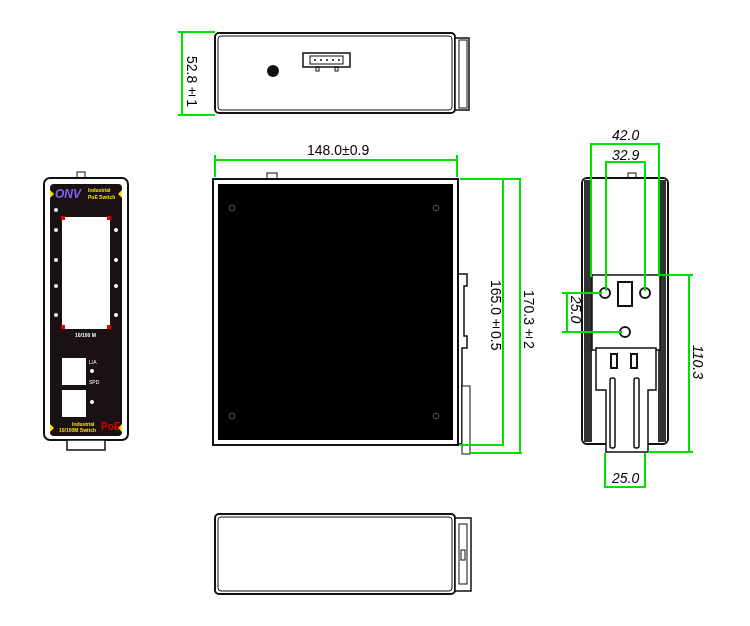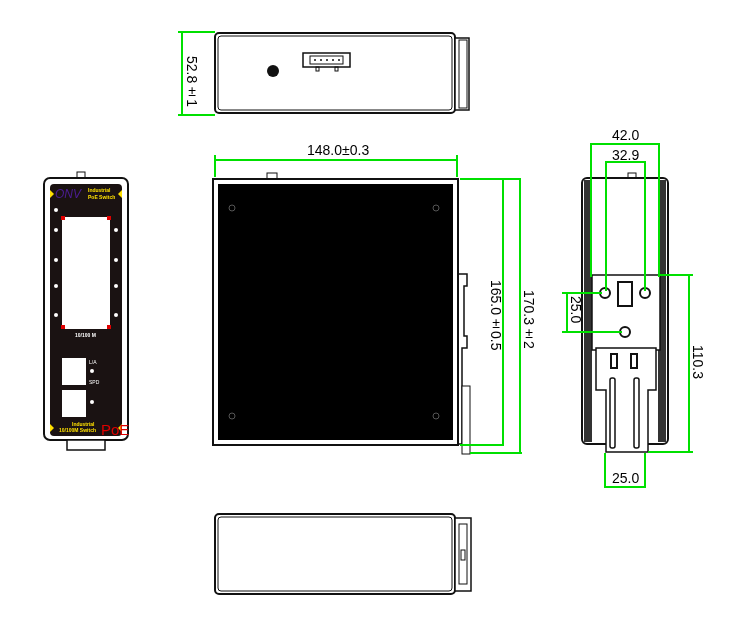--- a/index.html
+++ b/index.html
@@ -63,57 +63,57 @@
     <circle cx="50" cy="201" r="2" fill="#fff"></circle>
     <circle cx="50" cy="232" r="2" fill="#fff"></circle>
 
     <polygon points="8,20 12,24 8,28" fill="#ffe000"></polygon>
     <polygon points="80,20 76,24 80,28" fill="#ffe000"></polygon>
     <polygon points="8,254 12,258 8,262" fill="#ffe000"></polygon>
     <polygon points="80,254 76,258 80,262" fill="#ffe000"></polygon>
 
     <rect x="25" y="270" width="38" height="10" fill="#fff" stroke="#111" stroke-width="1.5"></rect>
   </svg>
-  <div class="abs" style="left:13px;top:17px;color:#4c1d95;font-weight:normal;font-size:12px;font-style:italic;">ONV</div>
+  <div class="abs" style="left:13px;top:17px;color:#8b5cf6;font-weight:bold;font-size:12px;font-style:italic;">ONV</div>
   <div class="abs" style="left:46px;top:17px;color:#ffe000;font-size:5px;font-weight:bold;">Industrial</div>
   <div class="abs" style="left:46px;top:24px;color:#ffe000;font-size:5px;font-weight:bold;">PoE Switch</div>
   <div class="abs" style="left:33px;top:162px;color:#fff;font-size:5px;font-weight:bold;">10/100 M</div>
   <div class="abs" style="left:47px;top:189px;color:#fff;font-size:5px;">L/A</div>
   <div class="abs" style="left:47px;top:209px;color:#fff;font-size:5px;">SPD</div>
   <div class="abs" style="left:30px;top:251px;color:#ffe000;font-size:5px;font-weight:bold;">Industrial</div>
   <div class="abs" style="left:17px;top:257px;color:#ffe000;font-size:5px;font-weight:bold;">10/100M Switch</div>
-  <div class="abs" style="left:59px;top:251px;color:#e00000;font-size:15px;font-weight:normal;">PoE</div>
+  <div class="abs" style="left:59px;top:251px;color:#e00000;font-size:10px;font-weight:bold;">PoE</div>
 </div>
 
 <div class="abs" style="left:205px;top:140px;width:330px;height:320px;">
   <svg width="330" height="320">
     <rect x="62" y="33" width="10" height="6" fill="#fff" stroke="#111"></rect>
     <rect x="8" y="39" width="245" height="266" fill="#fff" stroke="#111" stroke-width="2"></rect>
     <rect x="13" y="44" width="235" height="256" fill="#000"></rect>
     <circle cx="27" cy="68" r="3" fill="none" stroke="#555"></circle>
     <circle cx="231" cy="68" r="3" fill="none" stroke="#555"></circle>
     <circle cx="27" cy="276" r="3" fill="none" stroke="#555"></circle>
     <circle cx="231" cy="276" r="3" fill="none" stroke="#555"></circle>
     <path d="M253 134 h9 v12 h-3 v50 h3 v12 h-5 v96 h-4" fill="none" stroke="#111" stroke-width="1.5"></path>
     <rect x="257" y="246" width="8" height="68" fill="#fff" stroke="#111" stroke-width="1"></rect>
   </svg>
   <div class="g" style="left:9px;top:19px;width:244px;height:2px;"></div>
   <div class="g" style="left:9px;top:15px;width:2px;height:22px;"></div>
   <div class="g" style="left:251px;top:15px;width:2px;height:22px;"></div>
-  <div class="abs dim" style="left:102px;top:2px;">148.0±0.3</div>
+  <div class="abs dim" style="left:102px;top:2px;">148.0±0.9</div>
   <div class="g" style="left:255px;top:38px;width:60px;height:2px;"></div>
   <div class="g" style="left:255px;top:304px;width:43px;height:2px;"></div>
   <div class="g" style="left:265px;top:312px;width:52px;height:2px;"></div>
   <div class="g" style="left:297px;top:38px;width:2px;height:268px;"></div>
   <div class="g" style="left:314px;top:38px;width:2px;height:276px;"></div>
   <div class="abs dim vtext" style="left:283px;top:140px;">165.0±0.5</div>
   <div class="abs dim vtext" style="left:316px;top:150px;">170.3±2</div>
 </div>
 
-<div class="abs" style="left:560px;top:120px;width:170px;height:380px;">
+<div class="abs" style="left:560px;top:120px;width:170px;height:380px;font-style:italic;">
   <svg width="170" height="380">
     <rect x="68" y="53" width="8" height="5" fill="#fff" stroke="#111"></rect>
     <rect x="22" y="58" width="86" height="266" rx="5" fill="#fff" stroke="#111" stroke-width="2"></rect>
     <rect x="24" y="60" width="8" height="262" fill="#333"></rect>
     <rect x="98" y="60" width="8" height="262" fill="#333"></rect>
     <rect x="32" y="155" width="68" height="75" fill="#fff" stroke="#111" stroke-width="1.5"></rect>
     <circle cx="45" cy="173" r="5" fill="none" stroke="#111" stroke-width="2"></circle>
     <circle cx="85" cy="173" r="5" fill="none" stroke="#111" stroke-width="2"></circle>
     <circle cx="65" cy="212" r="5" fill="none" stroke="#111" stroke-width="2"></circle>
     <rect x="58" y="162" width="14" height="24" fill="#fff" stroke="#111" stroke-width="2"></rect>

